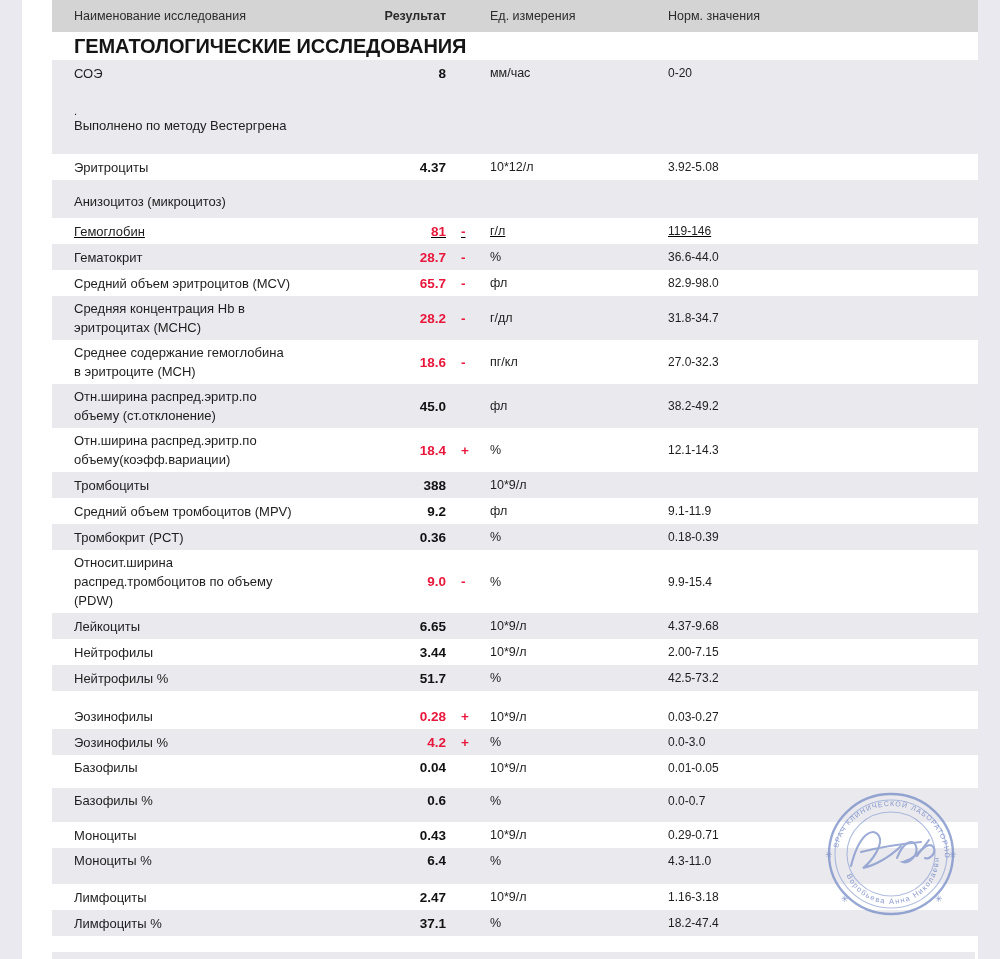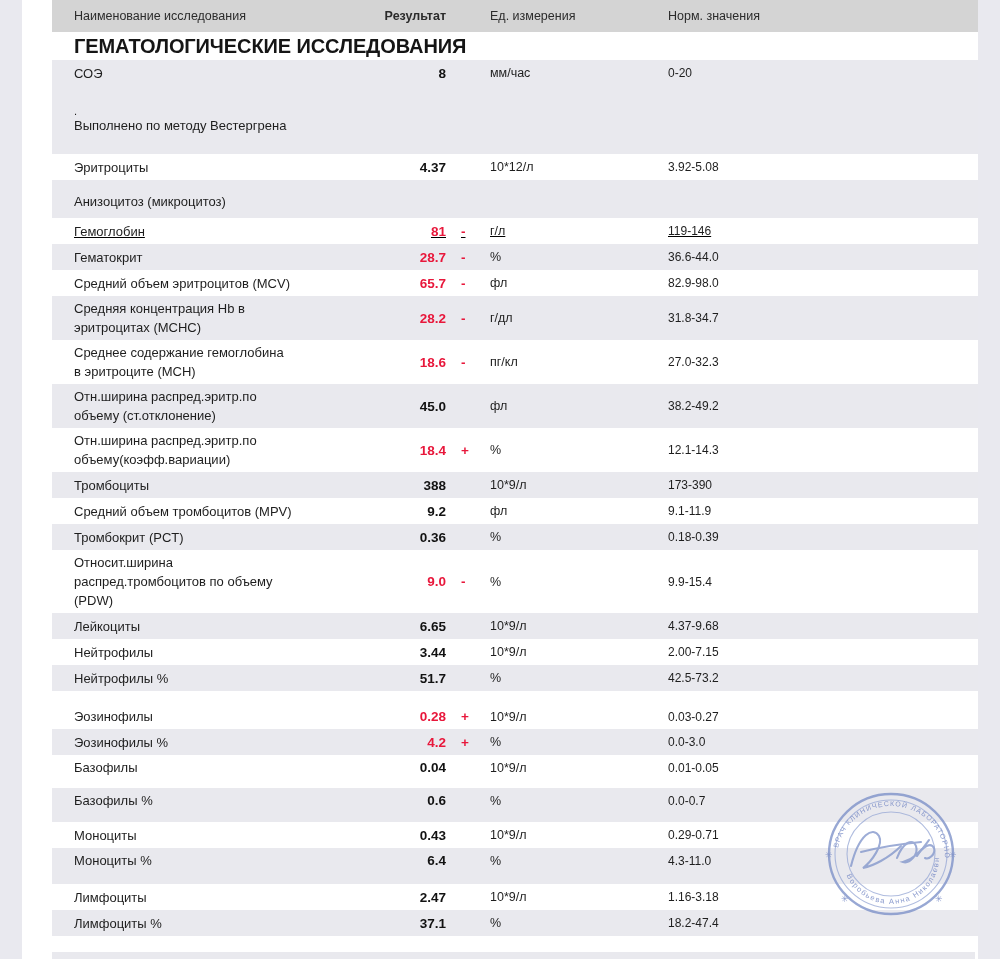--- a/index.html
+++ b/index.html
@@ -230,21 +230,20 @@
         <div class="c-res">18.4</div>
         <div class="c-flag">+</div>
         <div class="c-unit">%</div>
         <div class="c-norm">12.1-14.3</div>
       </div>
       <div class="row stripe" style="min-height: 26px; padding-top: 3px; padding-bottom: 3px;">
         <div class="c-name">Тромбоциты</div>
         <div class="c-res">388</div>
         <div class="c-flag"></div>
         <div class="c-unit">10*9/л</div>
-        <div class="c-norm">173-390</div>
       </div>
       <div class="row plain" style="min-height: 26px; padding-top: 3px; padding-bottom: 3px;">
         <div class="c-name">Средний объем тромбоцитов (MPV)</div>
         <div class="c-res">9.2</div>
         <div class="c-flag"></div>
         <div class="c-unit">фл</div>
         <div class="c-norm">9.1-11.9</div>
       </div>
       <div class="row stripe" style="min-height: 26px; padding-top: 3px; padding-bottom: 3px;">
         <div class="c-name">Тромбокрит (PCT)</div>

